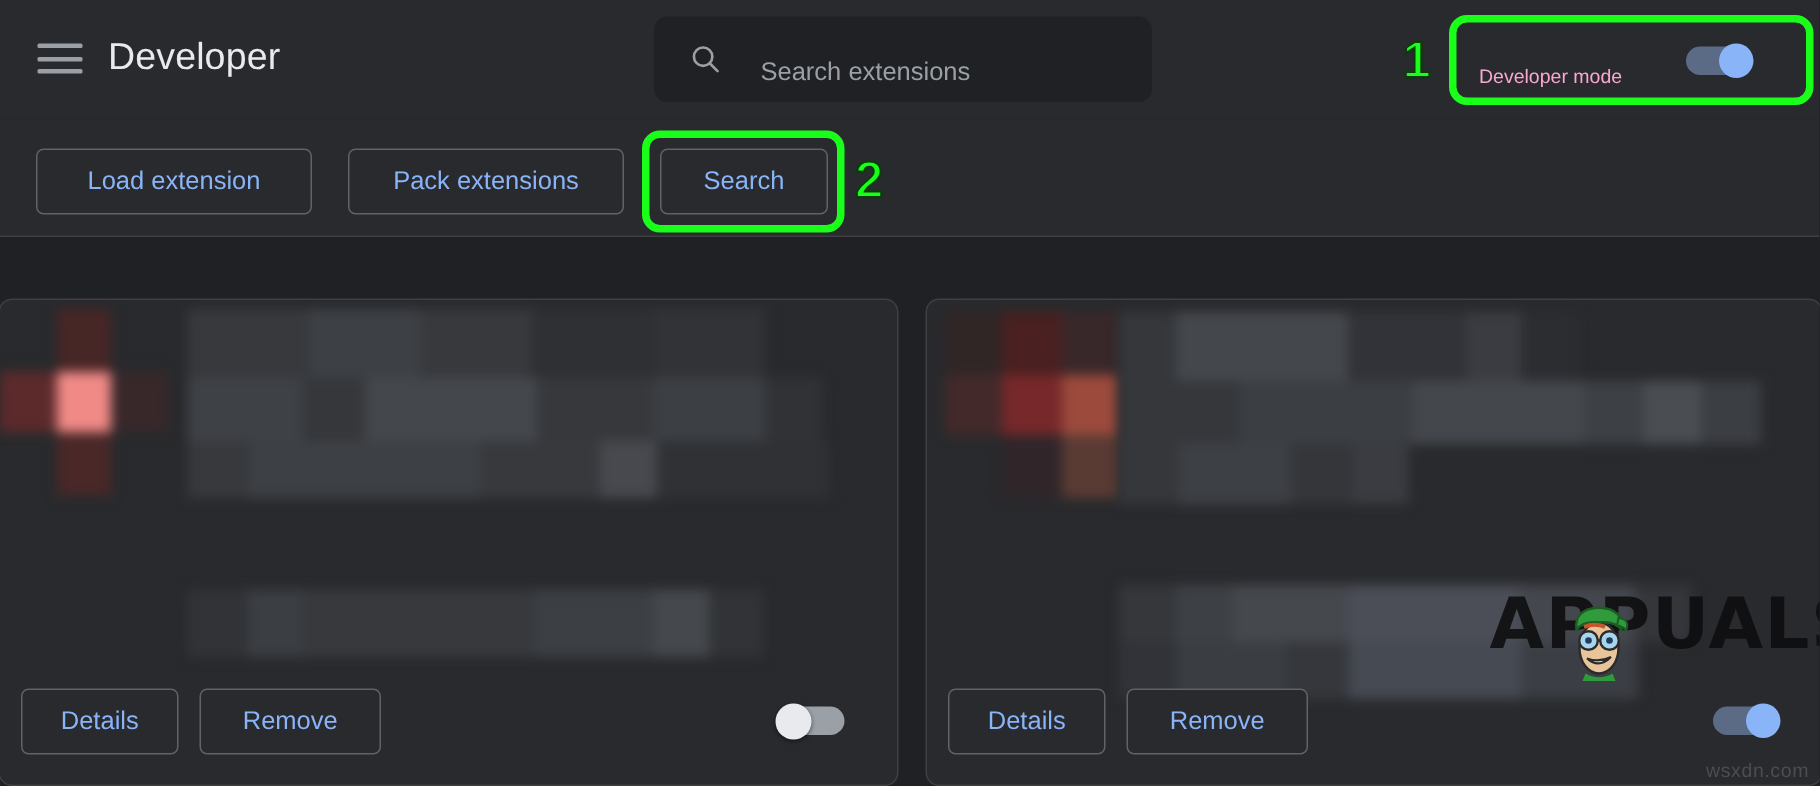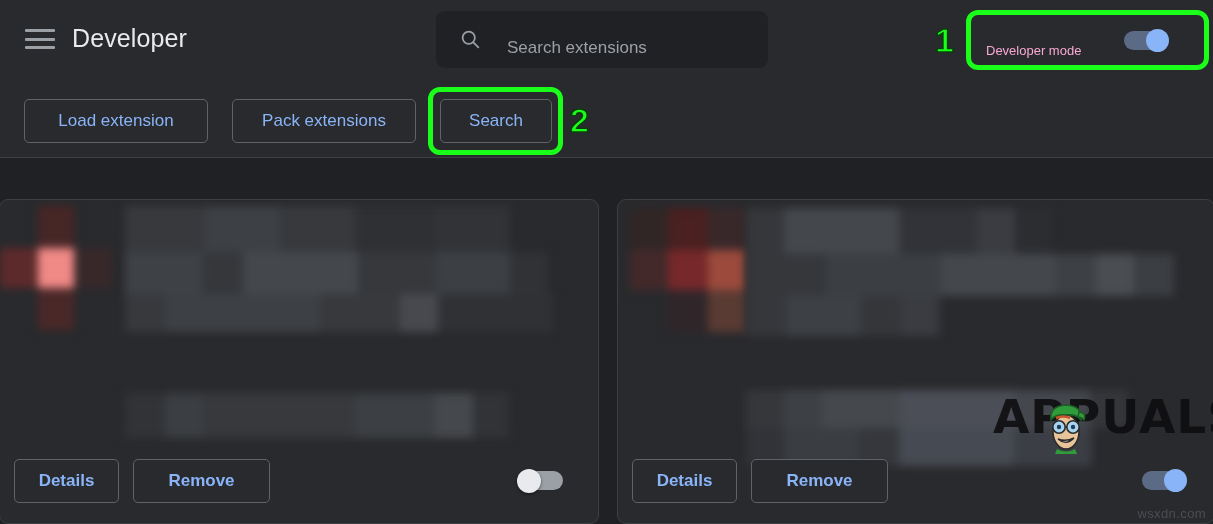--- a/index.html
+++ b/index.html
@@ -208,27 +208,27 @@
   .card-btn {
     position: absolute;
     top: 0;
     height: 44px;
     background: #292a2d;
     border: 1px solid #5f6368;
     border-radius: 5px;
     color: #8ab4f8;
     font-size: 17px;
     font-family: "Liberation Sans", sans-serif;
-    font-weight: 700;
+    font-weight: 400;
     cursor: pointer;
     box-sizing: border-box;
     padding: 0;
   }
   .btn-details { left: 14px; width: 105px; }
-  .btn-remove  { left: 133px; width: 137px; }
+  .btn-remove  { left: 133px; width: 121px; }
   .card-toggle { position: absolute; top: 10px; }
 
   
   .anno-box {
     position: absolute;
     border: 5px solid #1aff1a;
     border-radius: 12px;
     box-sizing: border-box;
     pointer-events: none;
   }

